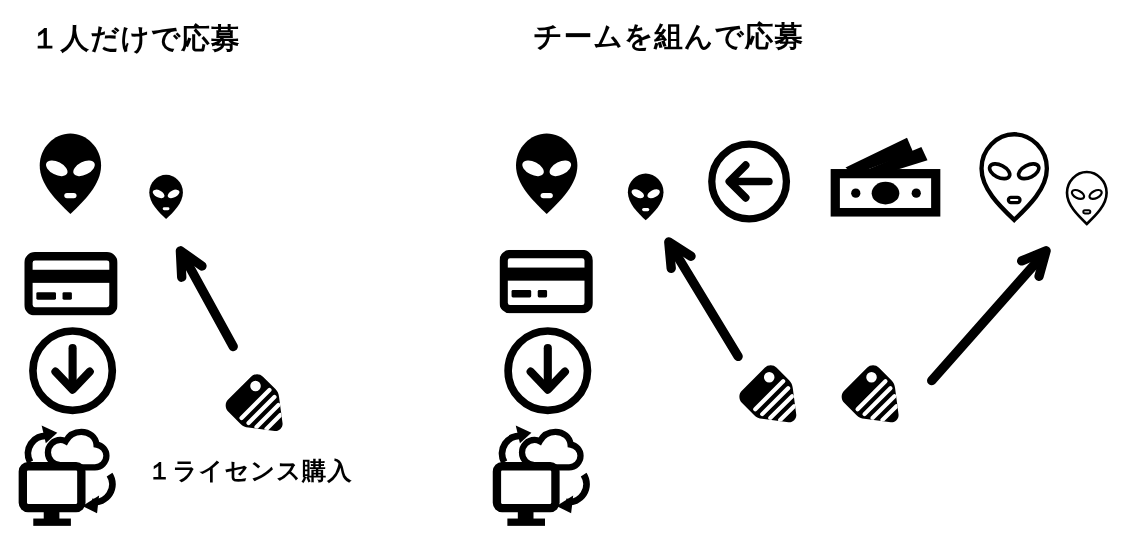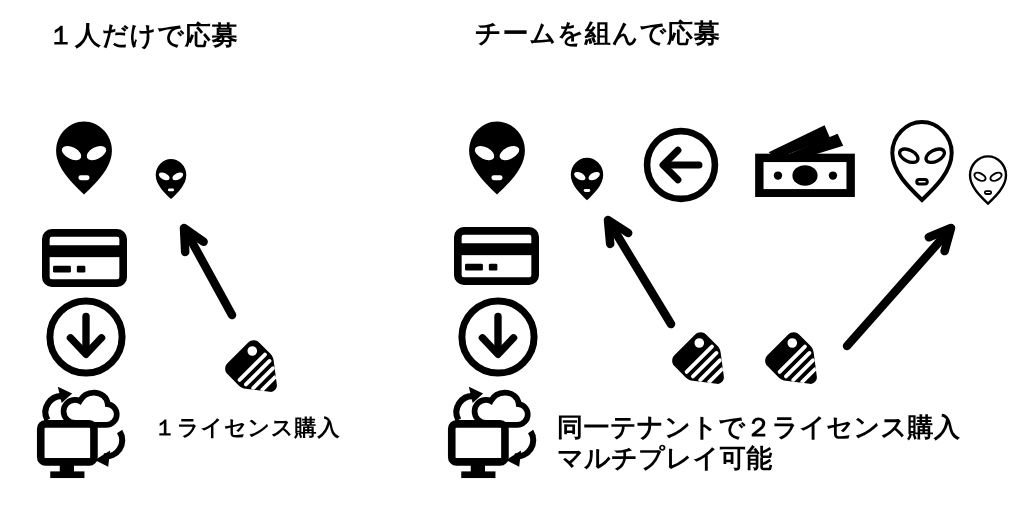--- a/index.html
+++ b/index.html
@@ -1,19 +1,19 @@
 <!DOCTYPE html>
 <html><head>
 <meta charset="utf-8">
 <style>
   html,body{margin:0;padding:0;background:#fff;}
   .stage{position:relative;width:1024px;height:505px;background:#fff;overflow:hidden;
          font-family:"Liberation Sans","DejaVu Sans",sans-serif;color:#000;}
   .panel{position:absolute;top:0;height:505px;}
-  .panel.solo{left:0;width:440px;margin-left:20px;}
+  .panel.solo{left:0;width:440px;}
   .panel.team{left:440px;width:584px;}
   .abs{position:absolute;}
   .title{font-size:26px;font-weight:700;letter-spacing:1px;white-space:nowrap;}
   .caption{font-size:22px;font-weight:700;letter-spacing:1px;white-space:nowrap;}
   .caption2{font-size:26px;font-weight:700;letter-spacing:0.5px;line-height:31px;white-space:nowrap;}
   svg.icon{position:absolute;display:block;}
   .rot45{transform:rotate(45deg);}
 </style>
 </head>
 <body>
@@ -110,21 +110,21 @@
     </svg>
 
     <svg class="icon rot45" style="left:203px;top:338px" width="64" height="64" viewBox="0 0 100 100">
         <use href="#sym-tag"></use>
       </svg>
 
     <div class="abs caption" style="left:134px;top:413px">１ライセンス購入</div>
   </div>
 
   <div class="panel team">
-    <div class="abs title" style="left:35px;top:16px">チームを組んで応募</div>
+    <div class="abs title" style="left:45px;top:16px">チームを組んで応募</div>
 
     <svg class="icon" style="left:26px;top:118px" width="62" height="80" viewBox="0 0 100 128">
         <use href="#sym-alien"></use>
       </svg>
     <svg class="icon" style="left:129px;top:155px" width="36" height="48" viewBox="0 0 100 128">
         <use href="#sym-alien"></use>
       </svg>
     <svg class="icon" style="left:202px;top:126px" width="78" height="78" viewBox="0 0 100 100">
         <use href="#sym-backcircle"></use>
       </svg>
@@ -158,18 +158,14 @@
       </svg>
     <svg class="icon rot45" style="left:323px;top:330px" width="64" height="64" viewBox="0 0 100 100">
         <use href="#sym-tag"></use>
       </svg>
 
     <svg class="icon" style="left:395px;top:216px" width="128" height="136" viewBox="0 0 128 136">
       <line x1="12" y1="130" x2="112" y2="17" stroke="#000" stroke-width="8.5" stroke-linecap="round"></line>
       <polyline points="93.8,21.2 116,12 109.6,35.1" fill="none" stroke="#000" stroke-width="8.5" stroke-linecap="round" stroke-linejoin="round"></polyline>
     </svg>
 
-    <div class="abs caption2" style="left:117px;top:412px">
-      <div>同一テナントで２ライセンス購入</div>
-      <div>マルチプレイ可能</div>
-    </div>
   </div>
 </div>
 
 </body></html>

